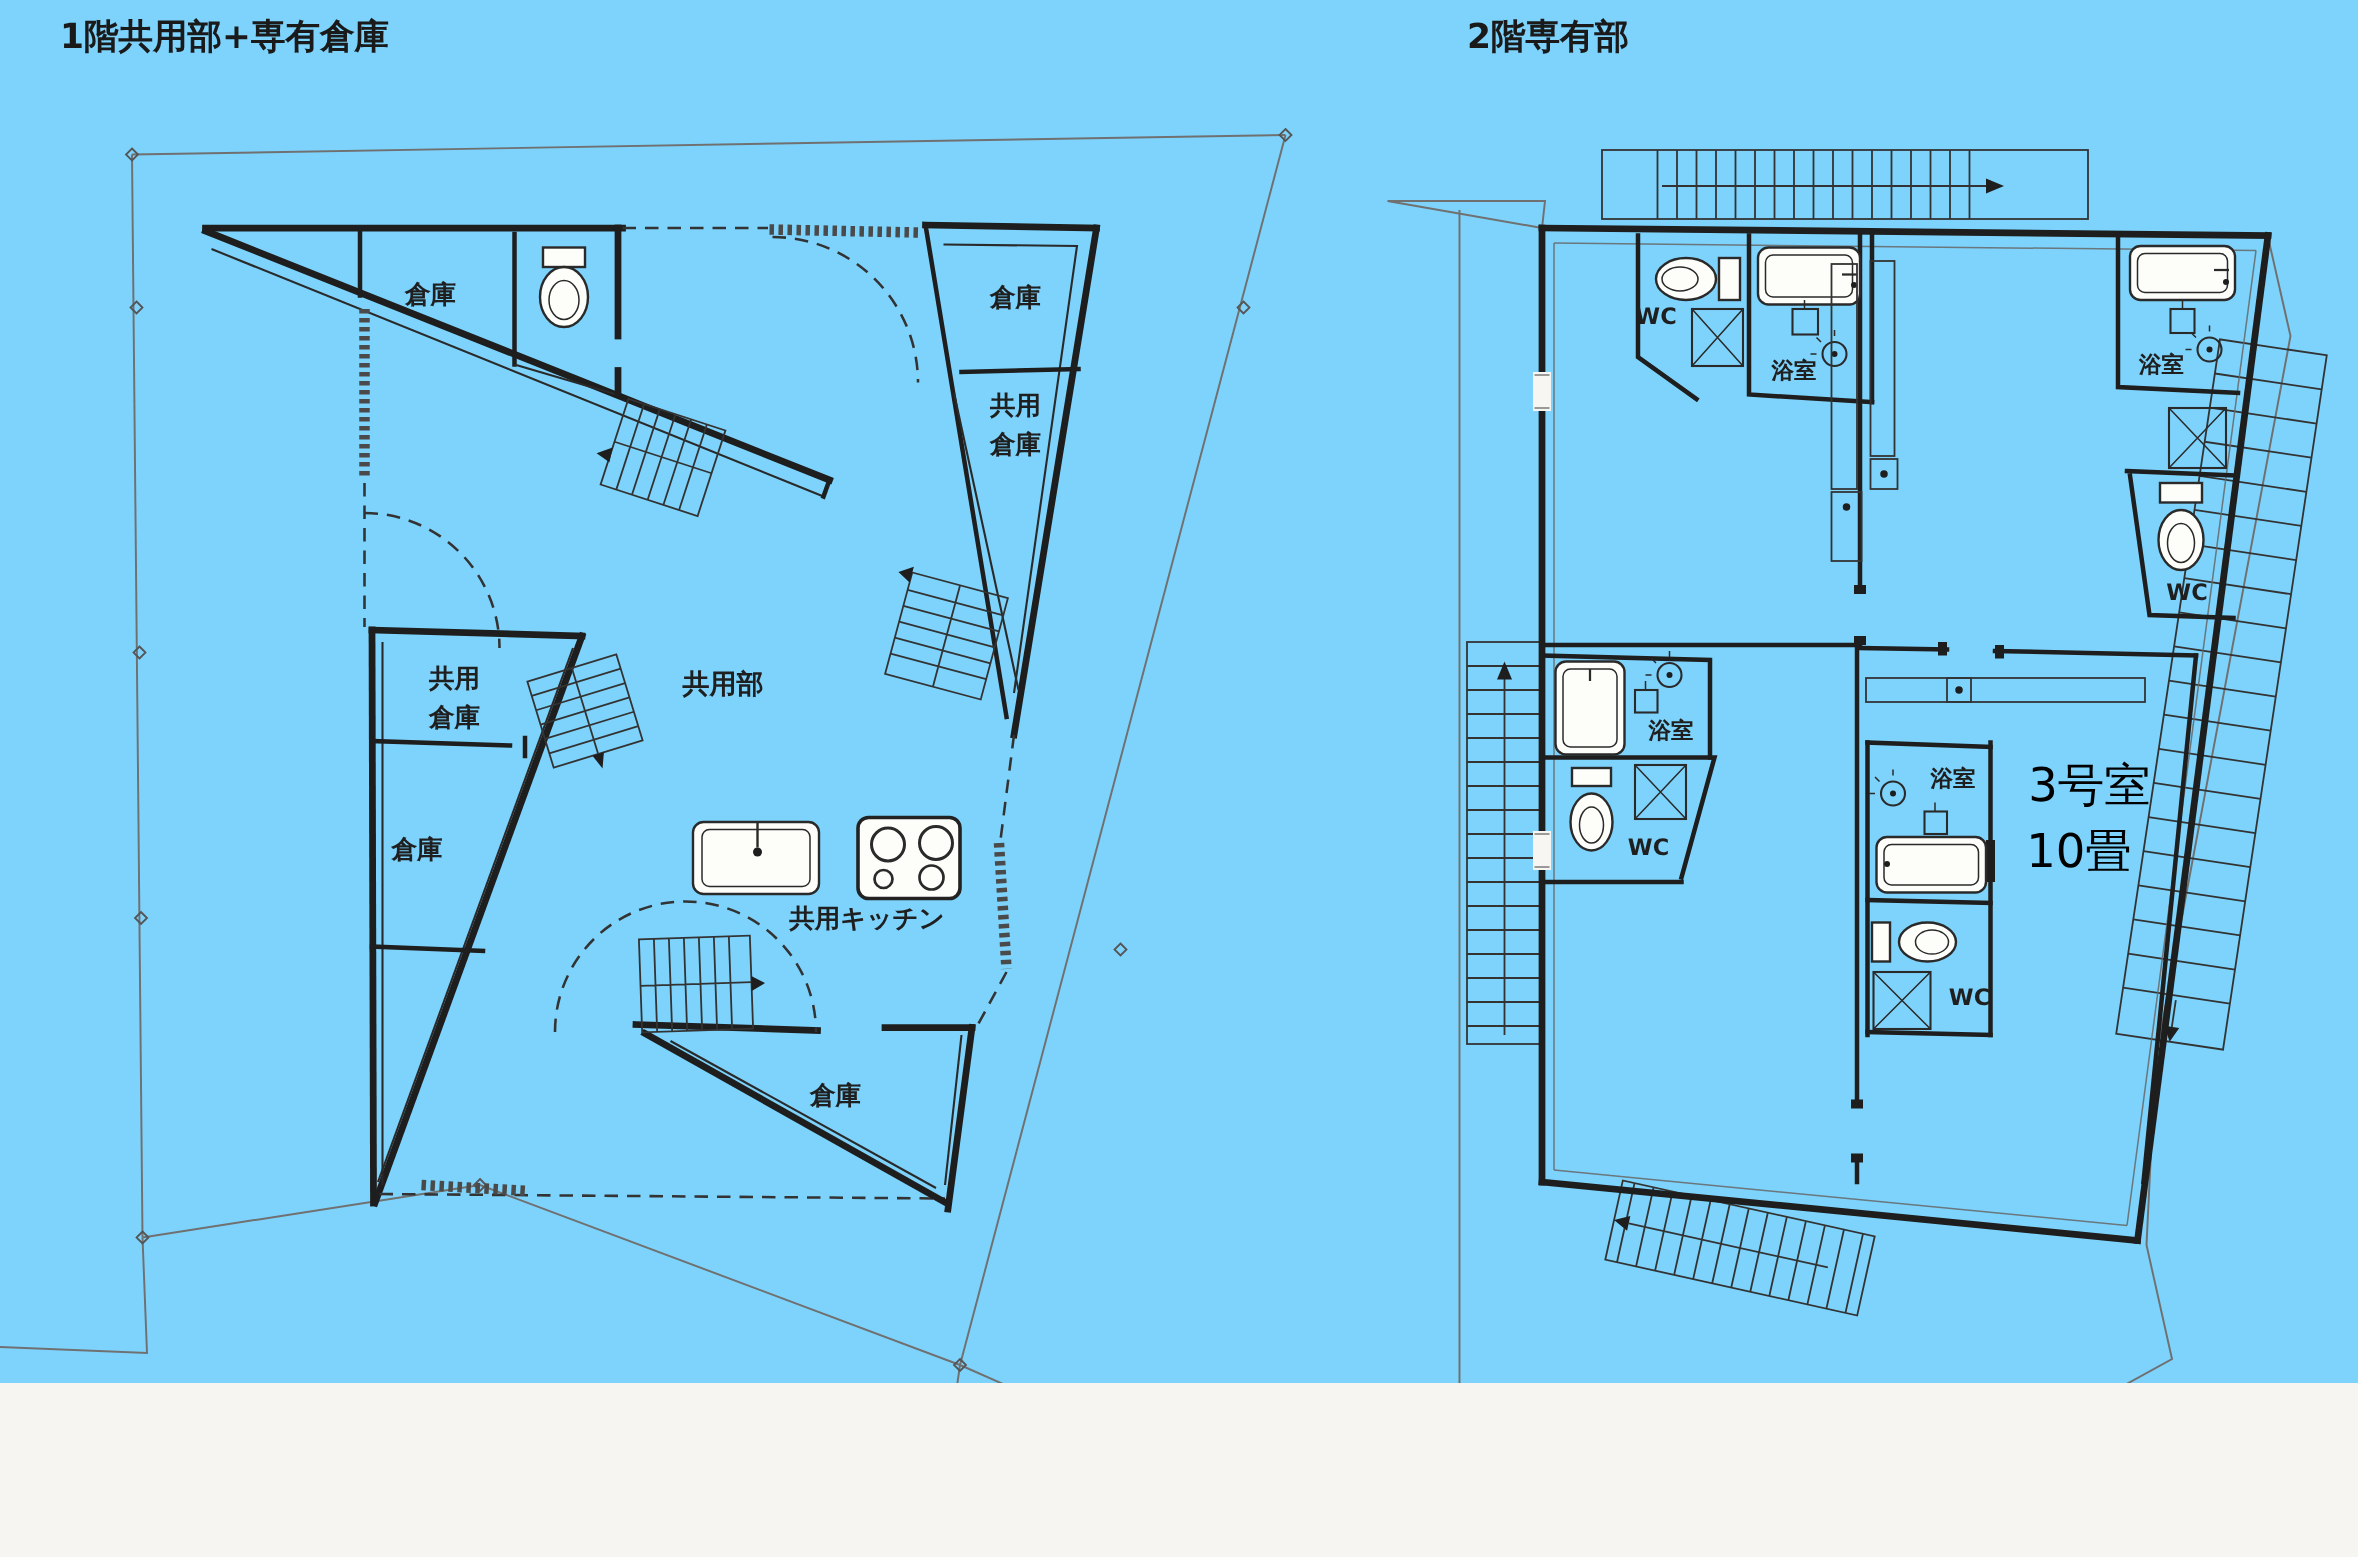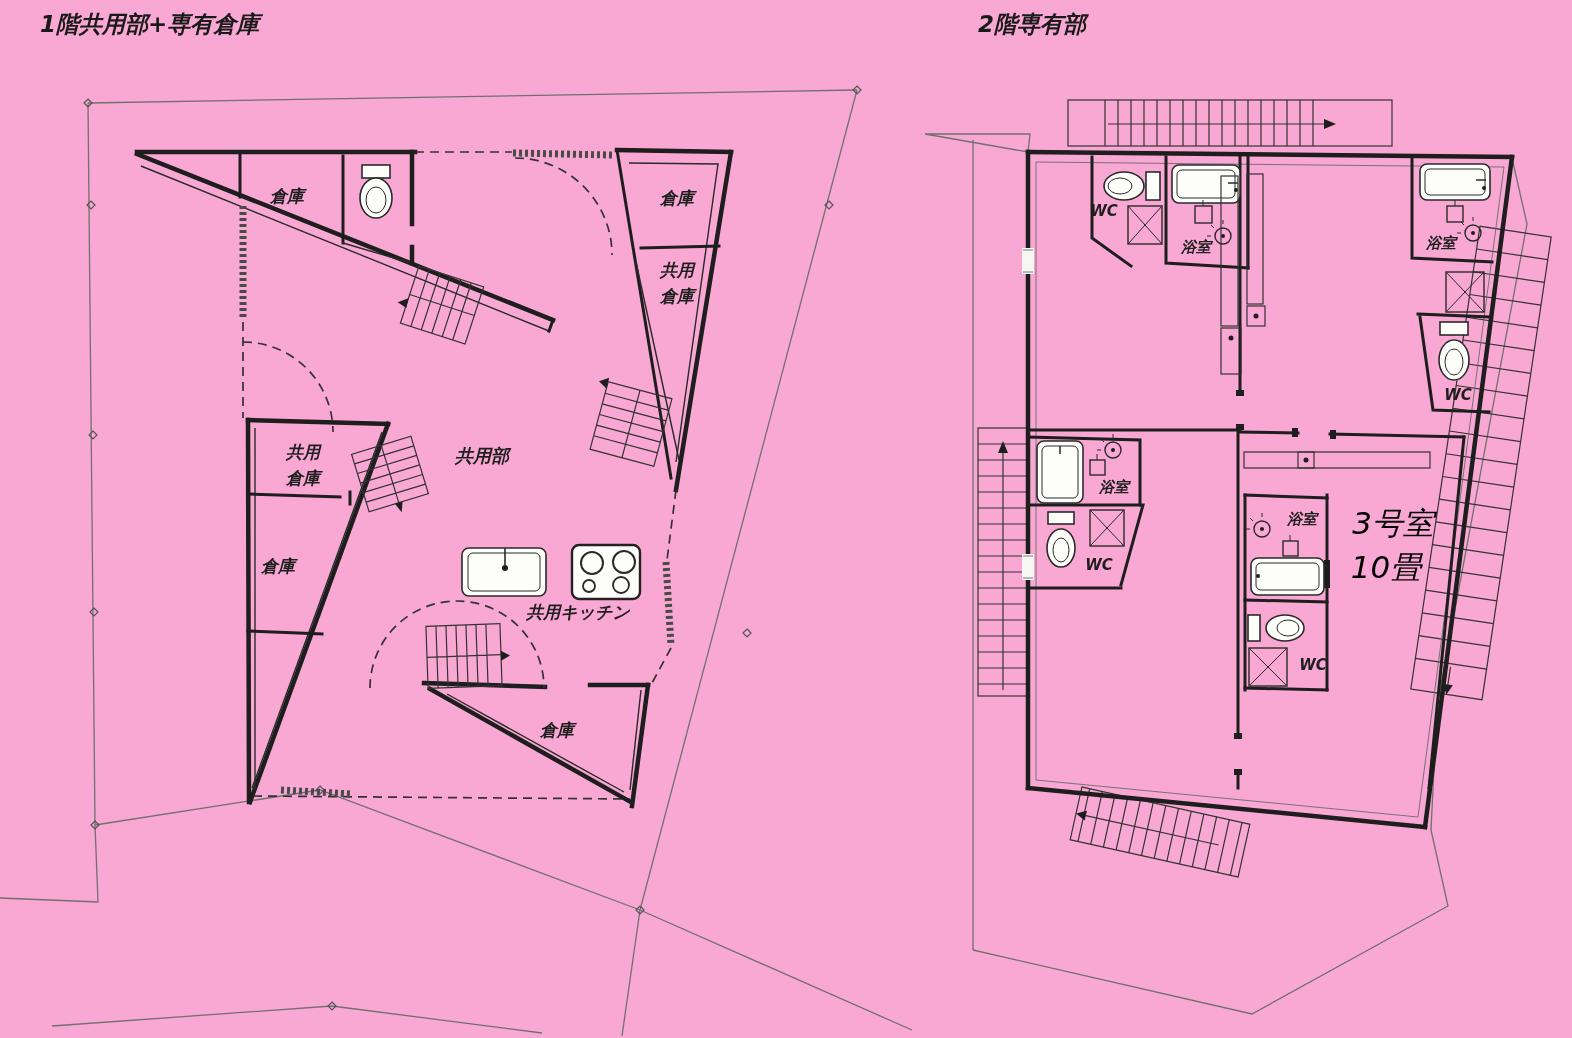--- a/index.html
+++ b/index.html
@@ -1,17 +1,17 @@
 <!DOCTYPE html>
 <html><head>
 <meta charset="utf-8">
 <style>
   html,body{margin:0;padding:0;background:#f6f5f1;}
-  .page{position:relative;width:1572px;height:1038px;background:#f9a8d4;overflow:hidden;
-        font-family:"DejaVu Sans",sans-serif;font-style:italic;}
+  .page{position:relative;width:1572px;height:922px;background:#7dd3fc;overflow:hidden;
+        font-family:"DejaVu Sans",sans-serif;}
   svg{display:block}
   .title-txt{font-family:"DejaVu Sans",sans-serif;font-weight:700;font-size:23px;fill:#1a1a1a;}
   .room-lbl{font-family:"DejaVu Sans",sans-serif;font-weight:700;font-size:17px;fill:#1f1f1f;text-anchor:middle;}
   .small-lbl{font-family:"DejaVu Sans",sans-serif;font-weight:700;font-size:15px;fill:#1f1f1f;text-anchor:middle;}
   .big-lbl{font-family:"DejaVu Sans",sans-serif;font-weight:400;font-size:31px;fill:#000;text-anchor:middle;}
   .w-outer{stroke:#1e1e1e;stroke-width:4.5;fill:none;stroke-linecap:square;}
   .w-mid{stroke:#1e1e1e;stroke-width:3;fill:none;stroke-linecap:square;}
   .w-thin{stroke:#2a2a2a;stroke-width:1.4;fill:none;}
   .w-xthin{stroke:#666;stroke-width:1;fill:none;opacity:.85;}
   .prop{stroke:#707070;stroke-width:1.3;fill:none;}

